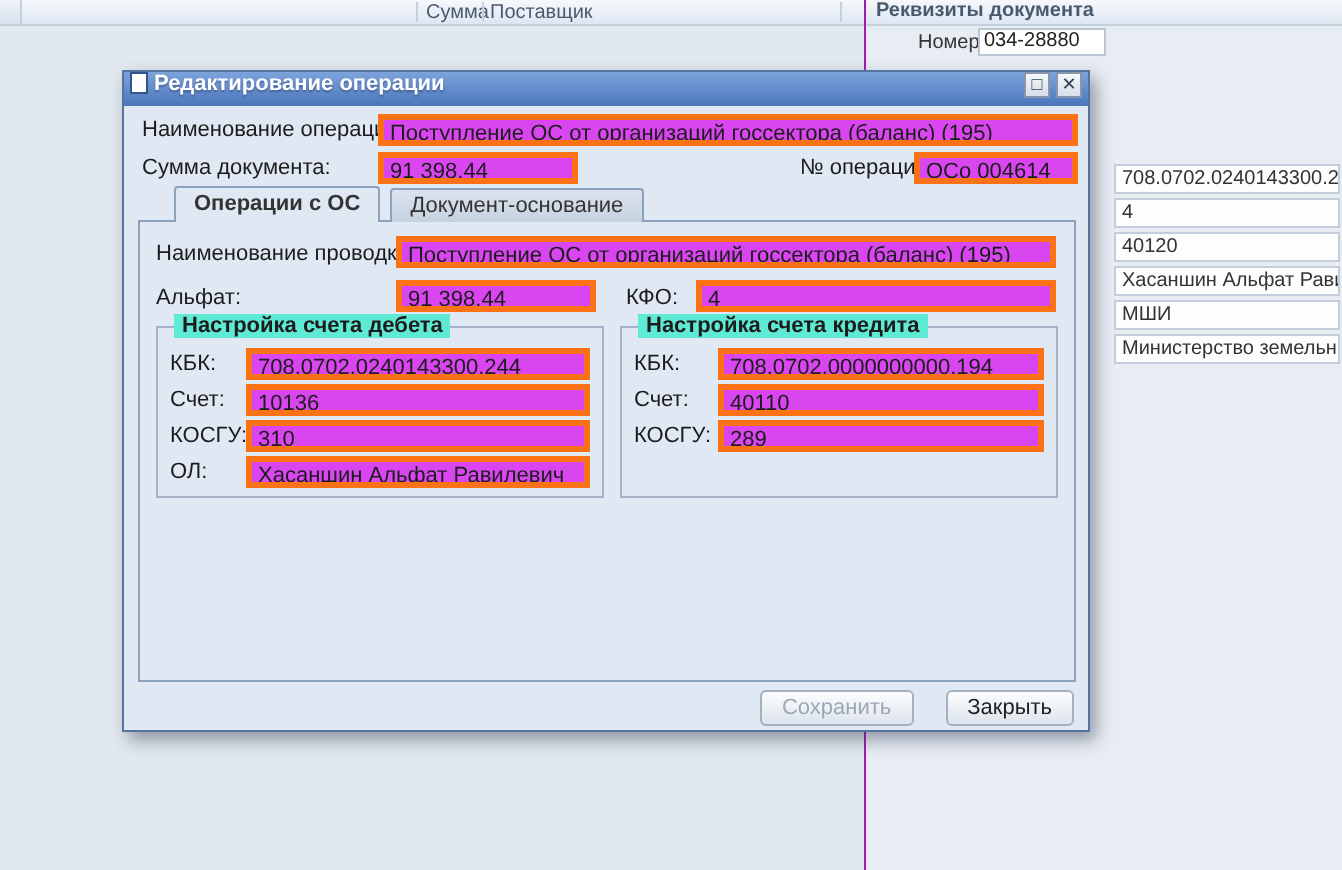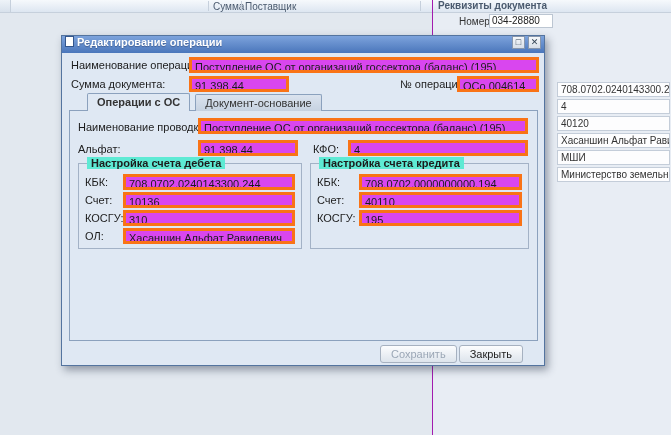--- a/index.html
+++ b/index.html
@@ -48,21 +48,21 @@
   .tab { display:inline-block; height:17px; line-height:17px; padding:0 9px; font-size:11px;
     border:1px solid #8ba1bd; border-bottom:0; border-radius:2px 2px 0 0;
     background:linear-gradient(#dbe3ee,#c6d2e1); margin-right:2px;
     vertical-align:bottom; color:#333; }
   .tab.active { background:#dfe8f3; font-weight:bold; height:18px; }
   .tabpanel { position:absolute; left:7px; top:74px; width:469px; height:231px;
     background:#dfe8f3; border:1px solid #8ba1bd; }
   .groupbox { position:absolute; border:1px solid #a3b2c6; }
   .gb-title { position:absolute; top:-7px; left:8px; background:#5eead4; padding:0 4px;
     font-weight:bold; font-size:11px; color:#1c1c1c; white-space:nowrap; }
-  .btnrow { position:absolute; top:309px; right:21px; display:flex; gap:2px; }
+  .btnrow { position:absolute; top:309px; right:7px; display:flex; gap:16px; }
   .btn { height:18px; padding:0 10px; font-size:11px; font-family:inherit;
     border:1px solid #a6b1c0; border-radius:3px;
     background:linear-gradient(#fcfdfe,#dde4ec); color:#222; }
   .btn[disabled] { color:#9ba7b6; }
 </style>
 </head>
 <body>
 
 <div class="screen">
 
@@ -141,21 +141,21 @@
       <div class="groupbox" style="left:240px; top:52px; width:219px; height:86px">
         <span class="gb-title">Настройка счета кредита</span>
 
         <span class="lbl" style="left:6px; top:12px">КБК:</span>
         <div class="field" style="left:48px; top:10px; width:163px">708.0702.0000000000.194</div>
 
         <span class="lbl" style="left:6px; top:30px">Счет:</span>
         <div class="field" style="left:48px; top:28px; width:163px">40110</div>
 
         <span class="lbl" style="left:6px; top:48px">КОСГУ:</span>
-        <div class="field" style="left:48px; top:46px; width:163px">195</div>
+        <div class="field" style="left:48px; top:46px; width:163px">289</div>
       </div>
 
     </div>
 
     <div class="btnrow">
       <button class="btn" disabled="">Сохранить</button>
       <button class="btn">Закрыть</button>
     </div>
 
   </div>

